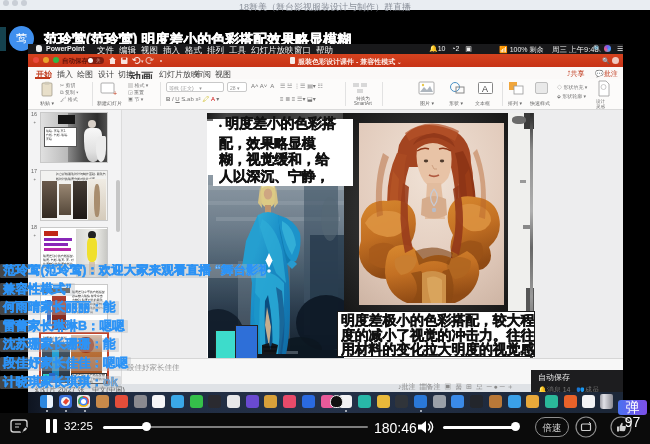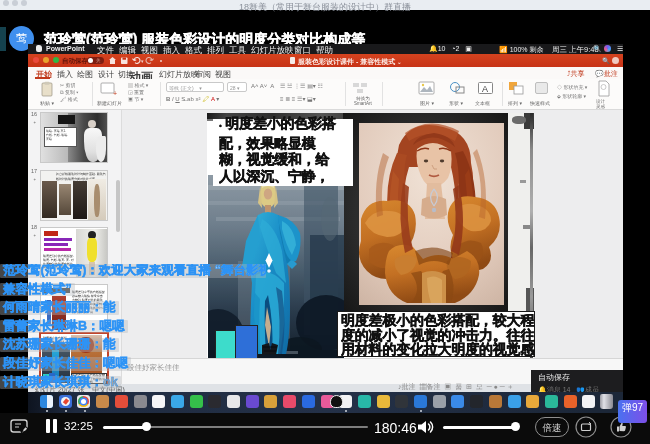--- a/index.html
+++ b/index.html
@@ -5,25 +5,25 @@
 html,body{width:650px;height:444px;background:#000;overflow:hidden}
 body{font-family:"Liberation Sans",sans-serif;position:relative}
 .ab{position:absolute}
 </style></head>
 <body>
 
 <div class="ab" style="left:0;top:0;width:650px;height:10px;background:#e9edf2"></div>
 <div class="ab" style="left:3px;top:0;width:6px;height:6px;border-radius:50%;background:#c9ced6"></div>
 <div class="ab" style="left:12px;top:0;width:6px;height:6px;border-radius:50%;background:#c9ced6"></div>
 <div class="ab" style="left:21px;top:0;width:6px;height:6px;border-radius:50%;background:#c9ced6"></div>
-<div class="ab" style="left:0;top:1px;width:650px;text-align:center;font-size:9px;color:#8b919b">18舞美（常用于舞台服装的设计中）群直播</div>
+<div class="ab" style="left:0;top:1px;width:650px;text-align:center;font-size:9px;color:#8b919b">18舞美（舞台影视服装设计与制作）群直播</div>
 
 <div class="ab" style="left:0;top:27px;width:6px;height:24px;background:#15424e"></div>
 <div class="ab" style="left:9px;top:26px;width:25px;height:25px;border-radius:50%;background:#3f8fee;color:#fff;font-size:11px;text-align:center;line-height:25px">莺</div>
-<div class="ab" style="left:44px;top:31px;font-size:14px;font-weight:bold;color:#fff;-webkit-text-stroke:0.4px #fff">范玲莺(范玲莺) 服装色彩设计的明度分类对比构成等</div>
+<div class="ab" style="left:44px;top:31px;font-size:14px;font-weight:bold;color:#fff;-webkit-text-stroke:0.4px #fff">范玲莺(范玲莺) 明度差小的色彩搭配效果略显模糊</div>
 
 <div class="ab" style="left:28px;top:44px;width:595px;height:10px;background:#19191b"></div>
 <div class="ab" style="left:36px;top:45px;width:6px;height:7px;background:#eee;border-radius:2px 3px 2px 2px"></div>
 <div class="ab" style="left:46px;top:45px;font-size:7px;font-weight:bold;color:#f2f2f2">PowerPoint</div>
 <div class="ab" style="left:97px;top:44.5px;font-size:8.5px;font-weight:normal;color:#f2f2f2">文件</div>
 <div class="ab" style="left:119px;top:44.5px;font-size:8.5px;font-weight:normal;color:#f2f2f2">编辑</div>
 <div class="ab" style="left:141px;top:44.5px;font-size:8.5px;font-weight:normal;color:#f2f2f2">视图</div>
 <div class="ab" style="left:163px;top:44.5px;font-size:8.5px;font-weight:normal;color:#f2f2f2">插入</div>
 <div class="ab" style="left:185px;top:44.5px;font-size:8.5px;font-weight:normal;color:#f2f2f2">格式</div>
 <div class="ab" style="left:207px;top:44.5px;font-size:8.5px;font-weight:normal;color:#f2f2f2">排列</div>
@@ -394,13 +394,13 @@
 <div class="ab" style="left:535px;top:416.5px;width:34px;height:20px;border:1.2px solid #8f8f8f;border-radius:11px;color:#ddd;font-size:9.5px;text-align:center;line-height:19px">倍速</div>
 <svg class="ab" style="left:575px;top:416px" width="22" height="22" viewBox="0 0 22 22">
 <circle cx="11" cy="11" r="10" fill="none" stroke="#8f8f8f" stroke-width="1.2"></circle>
 <rect x="6.5" y="8" width="9" height="6.5" rx="1" fill="none" stroke="#cfcfcf" stroke-width="1.2"></rect>
 <path d="M14 6 l2 2 -2.5 0.5" stroke="#cfcfcf" stroke-width="1" fill="none"></path>
   </svg>
 <svg class="ab" style="left:610px;top:416px" width="22" height="22" viewBox="0 0 22 22">
 <circle cx="11" cy="11" r="10" fill="none" stroke="#8f8f8f" stroke-width="1.2"></circle>
 <path d="M7 10.5 h2 v5 H7 Z M9.5 15 v-4.5 l2-3.5 q1-0.8 1.2 0.5 l-0.4 2.5 h2.8 q1 0 0.8 1.2 l-0.8 3.2 q-0.3 0.8-1.2 0.8 Z" fill="#cfcfcf"></path>
   </svg>
-<div class="ab" style="left:618px;top:400px;width:29px;height:23px;border-radius:3px;background:linear-gradient(90deg,#4a71f0,#7d4fe8);color:#fff;font-size:10px;text-align:center;line-height:15px">弹97</div>
+<div class="ab" style="left:618px;top:400px;width:29px;height:15px;border-radius:3px;background:linear-gradient(90deg,#4a71f0,#7d4fe8);color:#fff;font-size:14px;text-align:center;line-height:15px">弹97</div>
 
 </body></html>

